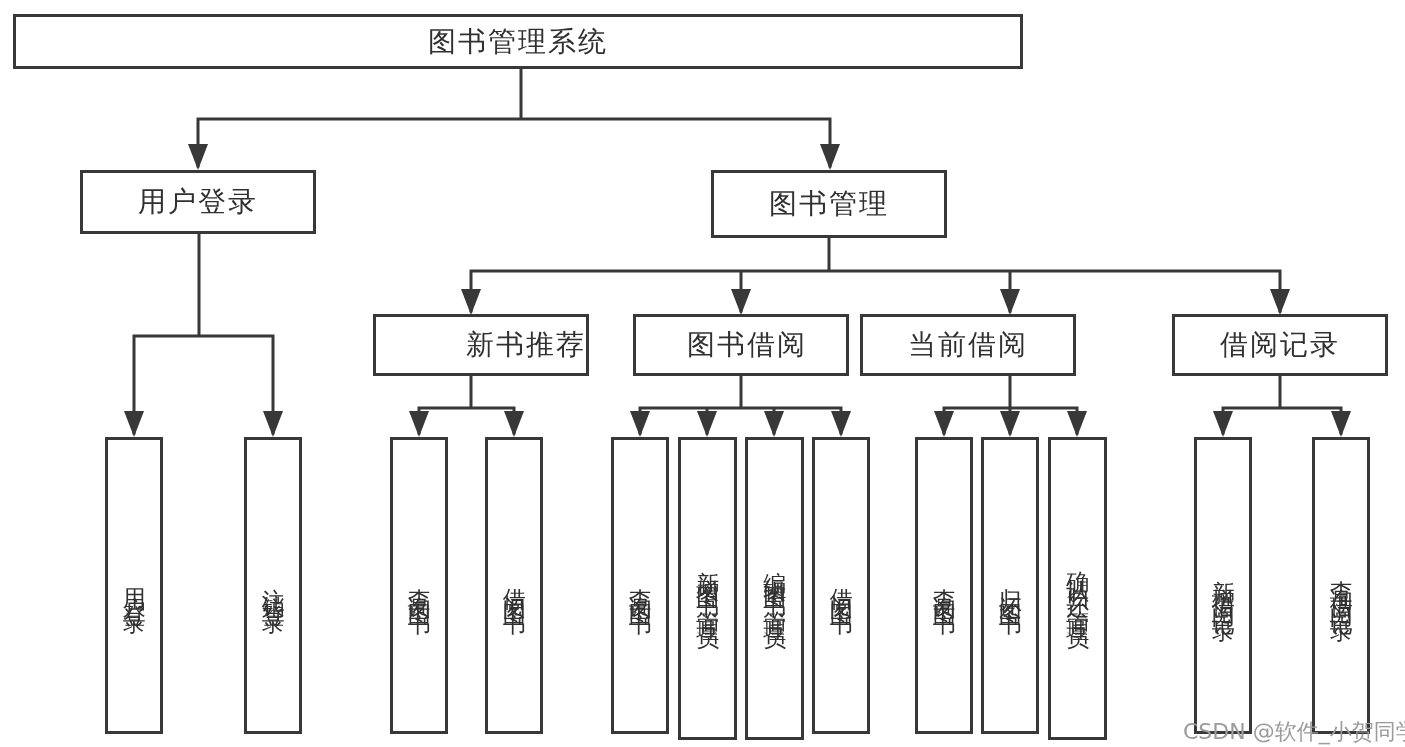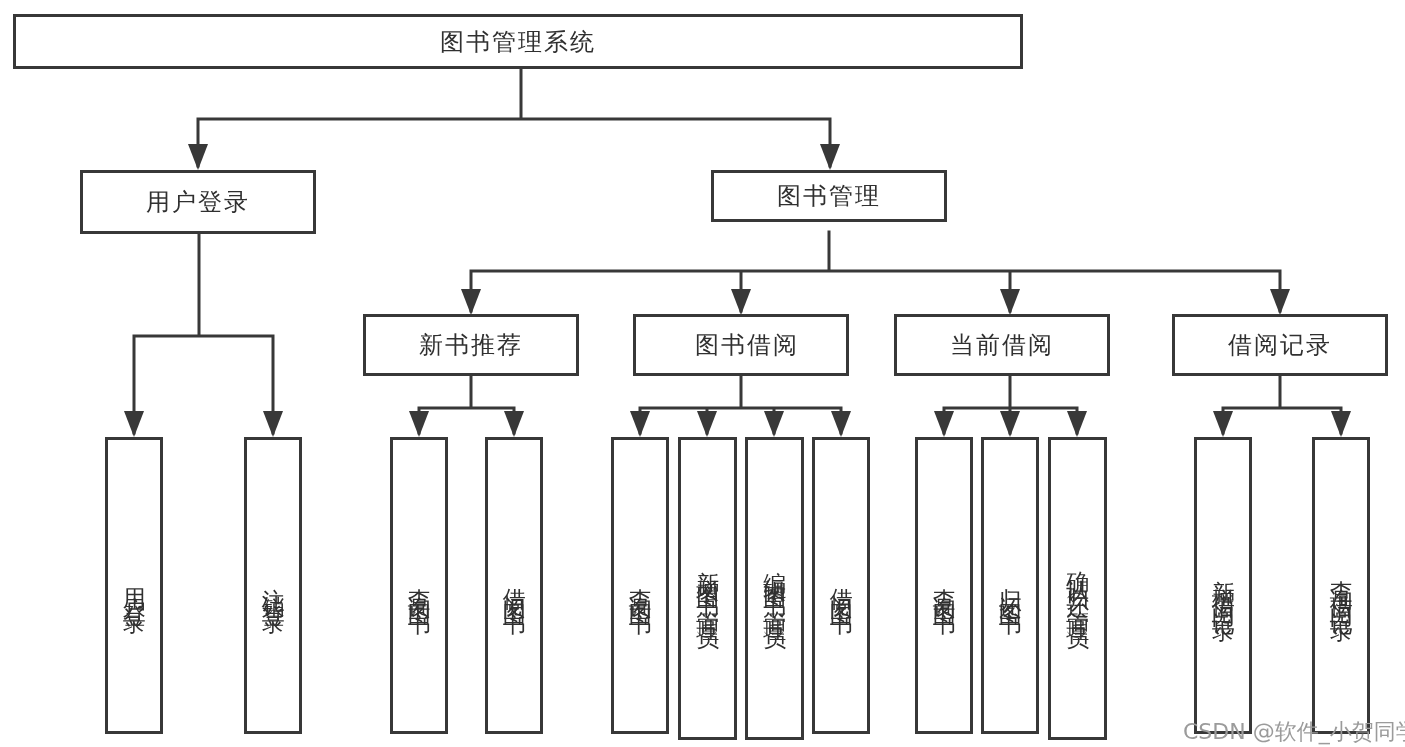--- a/index.html
+++ b/index.html
@@ -32,35 +32,35 @@
   .box {
     position: absolute;
     background: #ffffff;
     border: 3px solid #383838;
     display: flex;
     align-items: center;
     justify-content: center;
     z-index: 2;
   }
   .box .lbl {
-    font-size: 24px;
+    font-size: 28px;
     letter-spacing: 2px;
     color: #303030;
     white-space: nowrap;
   }
 
   .root { left: 13px; top: 14px; width: 1010px; height: 55px; }
 
   .l2a { left: 80px;  top: 170px; width: 236px; height: 64px; }
-  .l2b { left: 711px; top: 170px; width: 236px; height: 52px; }
+  .l2b { left: 711px; top: 170px; width: 236px; height: 68px; }
 
   .l3 { top: 314px; width: 216px; height: 62px; }
-  .l3a { left: 363px; }
+  .l3a { left: 373px; justify-content: flex-end; }
   .l3b { left: 633px; padding-left: 12px; }
-  .l3c { left: 894px; }
+  .l3c { left: 860px; }
   .l3d { left: 1172px; }
 
   .leaf { top: 437px; width: 58px; height: 297px; }
   .leaf.tall { width: 59px; height: 303px; }
   .leaf .lbl {
     writing-mode: vertical-rl;
     text-orientation: mixed;
     font-size: 23px;
     line-height: 1.1;
     letter-spacing: 8px;

